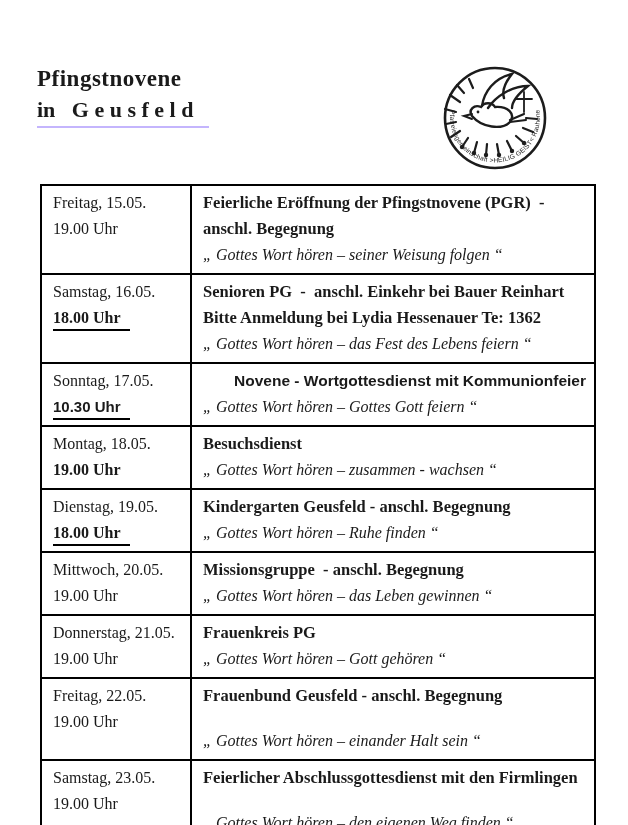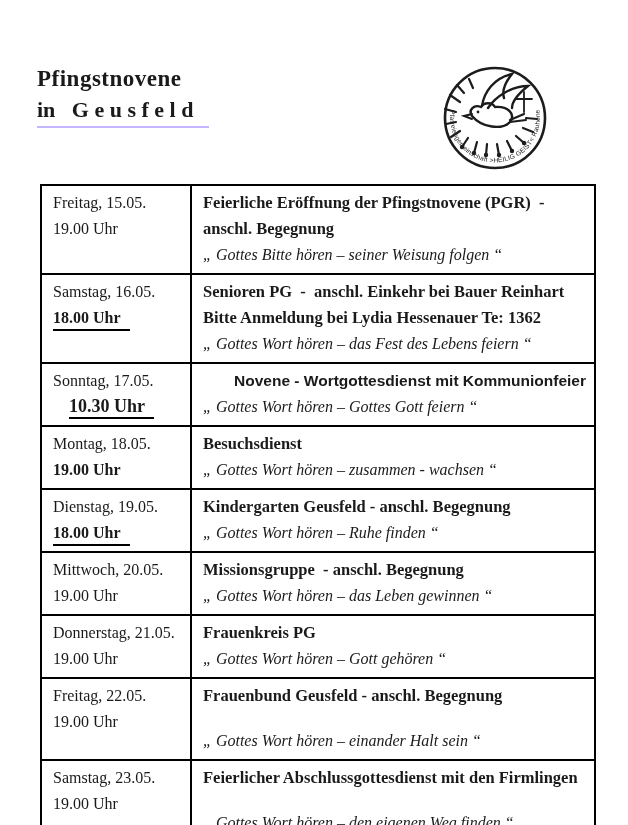--- a/index.html
+++ b/index.html
@@ -43,21 +43,21 @@
     padding:4px 8px 5px 11px;
   }
   td.c-date { width:150px; }
   .date-text { font-size:16px; line-height:26px; white-space:pre; }
   .time { font-size:16px; line-height:26px; }
   .time span { display:inline-block; line-height:22px;text-align:right; }
   .ts-bold span { font-weight:bold; }
   .ts-bold-underline span { font-weight:bold; border-bottom:2.5px solid #000; padding-right:9px; }
   .ts-bold-underline-sans span {
     font-weight:bold; border-bottom:2.5px solid #000; padding-right:9px;
-    font-family:Liberation Serif, serif; font-size:18px;margin-left:16px;
+    font-family:Liberation Sans, sans-serif; font-size:15px;
   }
   .title-line { font-size:16.5px; font-weight:bold; line-height:26px; white-space:pre-wrap; }
   .titles.sans .title-line { font-family:Liberation Sans, sans-serif; font-size:15.5px;text-align:right; }
   .motto { font-size:16px; font-style:italic; line-height:26px; white-space:pre-wrap; }
   .motto.gapped { margin-top:19px; }
 
   
   .footer { margin-top:17px; font-size:17px; line-height:23px; }
 </style>
 </head>
@@ -134,21 +134,21 @@
     <tr>
       <td class="c-date">
         <div class="date-text">Freitag, 15.05.</div>
         <div class="time ts-normal"><span>19.00 Uhr</span></div>
       </td>
       <td class="c-event">
         <div class="titles">
               <div class="title-line">Feierliche Eröffnung der Pfingstnovene (PGR)  -</div>
               <div class="title-line">anschl. Begegnung</div>
             </div>
-        <div class="motto">„ Gottes Bitte hören – seiner Weisung folgen “</div>
+        <div class="motto">„ Gottes Wort hören – seiner Weisung folgen “</div>
       </td>
     </tr>
 
     <tr>
       <td class="c-date">
         <div class="date-text">Samstag, 16.05.</div>
         <div class="time ts-bold-underline"><span>18.00 Uhr</span></div>
       </td>
       <td class="c-event">
         <div class="titles">

